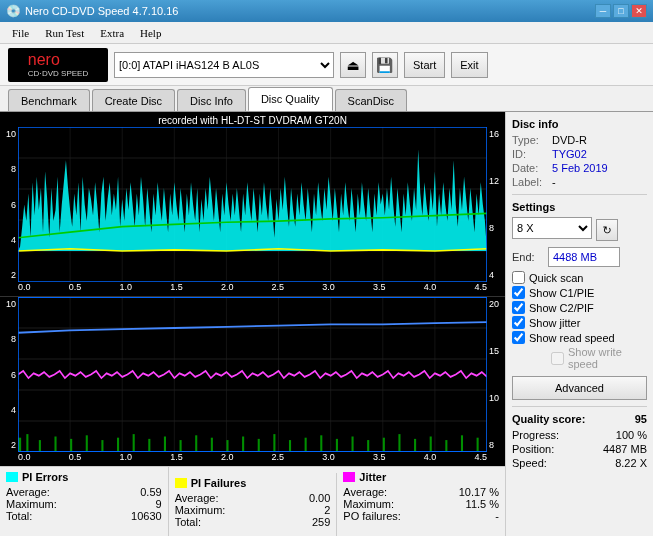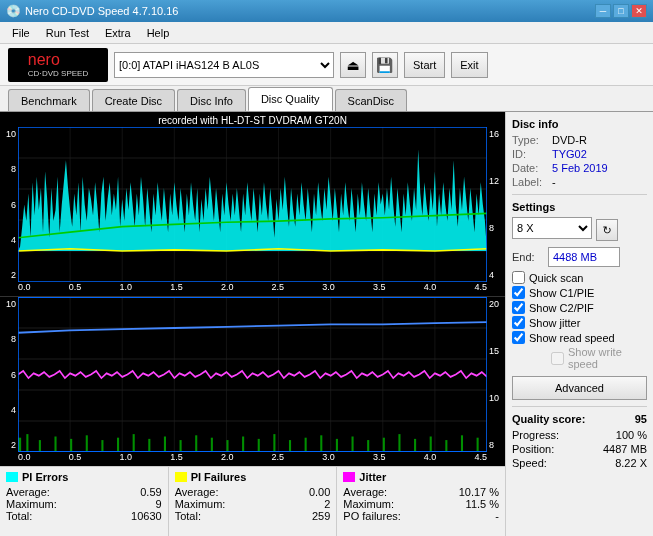--- a/index.html
+++ b/index.html
@@ -7,21 +7,21 @@
     
     
     .title-bar { background: linear-gradient(to bottom, #4a9fd4, #2e7fb8); height: 22px; display: flex; align-items: center; justify-content: space-between; padding: 0 6px; color: white; font-size: 11px; }
     .title-bar-left { display: flex; align-items: center; gap: 4px; }
     .title-bar-right { display: flex; gap: 2px; }
     .title-btn { width: 16px; height: 14px; background: #5aabde; border: 1px solid #3a8bb8; font-size: 9px; color: white; cursor: pointer; display: flex; align-items: center; justify-content: center; }
     .title-btn.close { background: #e05050; }
     
     
     .menu-bar { background: #f0f0f0; height: 22px; display: flex; align-items: center; padding: 0 4px; border-bottom: 1px solid #ccc; }
-    .menu-item { padding: 15px 8px; font-size: 11px; cursor: pointer; height: 100%; display: flex; align-items: center; }
+    .menu-item { padding: 15px 8px; font-size: 11px; cursor: pointer; height: 100%; display: flex; align-items: center; font-family: Liberation Serif, serif; }
     
     
     .toolbar { background: #f5f5f5; height: 42px; display: flex; align-items: center; padding: 0 8px; gap: 6px; border-bottom: 1px solid #ccc; }
     .nero-logo { width: 100px; height: 34px; background: #000; display: flex; align-items: center; justify-content: center; border-radius: 2px; }
     .nero-logo-text { color: #e8262a; font-size: 16px; font-weight: normal; font-family: Arial; }
     .nero-sub { color: #ccc; font-size: 8px; display: block; text-align: center; }
     .drive-combo { height: 26px; width: 220px; font-size: 11px; border: 1px solid #999; background: white; }
     .toolbar-btn { height: 26px; padding: 0 8px; background: linear-gradient(to bottom, #f8f8f8, #e0e0e0); border: 1px solid #999; cursor: pointer; font-size: 11px; }
     .toolbar-icon { width: 26px; height: 26px; background: linear-gradient(to bottom, #f8f8f8, #e0e0e0); border: 1px solid #999; cursor: pointer; display: flex; align-items: center; justify-content: center; font-size: 14px; }
     
@@ -260,21 +260,21 @@
         <div style="display:flex;justify-content:space-between;font-size:11px;">
           <span>Maximum:</span>
             <span style="min-width:40px;text-align:right;">9</span>
         </div>
         <div style="display:flex;justify-content:space-between;font-size:11px;">
           <span>Total:</span>
             <span style="min-width:40px;text-align:right;">10630</span>
         </div>
       </div>
 
-      <div style="flex:1;padding:4px 6px;border-right:1px solid #ccc;">
+      <div style="flex:1;padding:4px 6px;border-right:1px solid #ccc;margin-top:6px;">
         <div style="display:flex;align-items:center;gap:4px;margin-bottom:3px;">
           <span style="width:12px;height:10px;background:yellow;display:inline-block;"></span>
           <span style="font-size:11px;font-weight:bold;">PI Failures</span>
         </div>
         <div style="display:flex;justify-content:space-between;font-size:11px;">
           <span>Average:</span>
             <span style="min-width:40px;text-align:right;">0.00</span>
         </div>
         <div style="display:flex;justify-content:space-between;font-size:11px;">
           <span>Maximum:</span>

